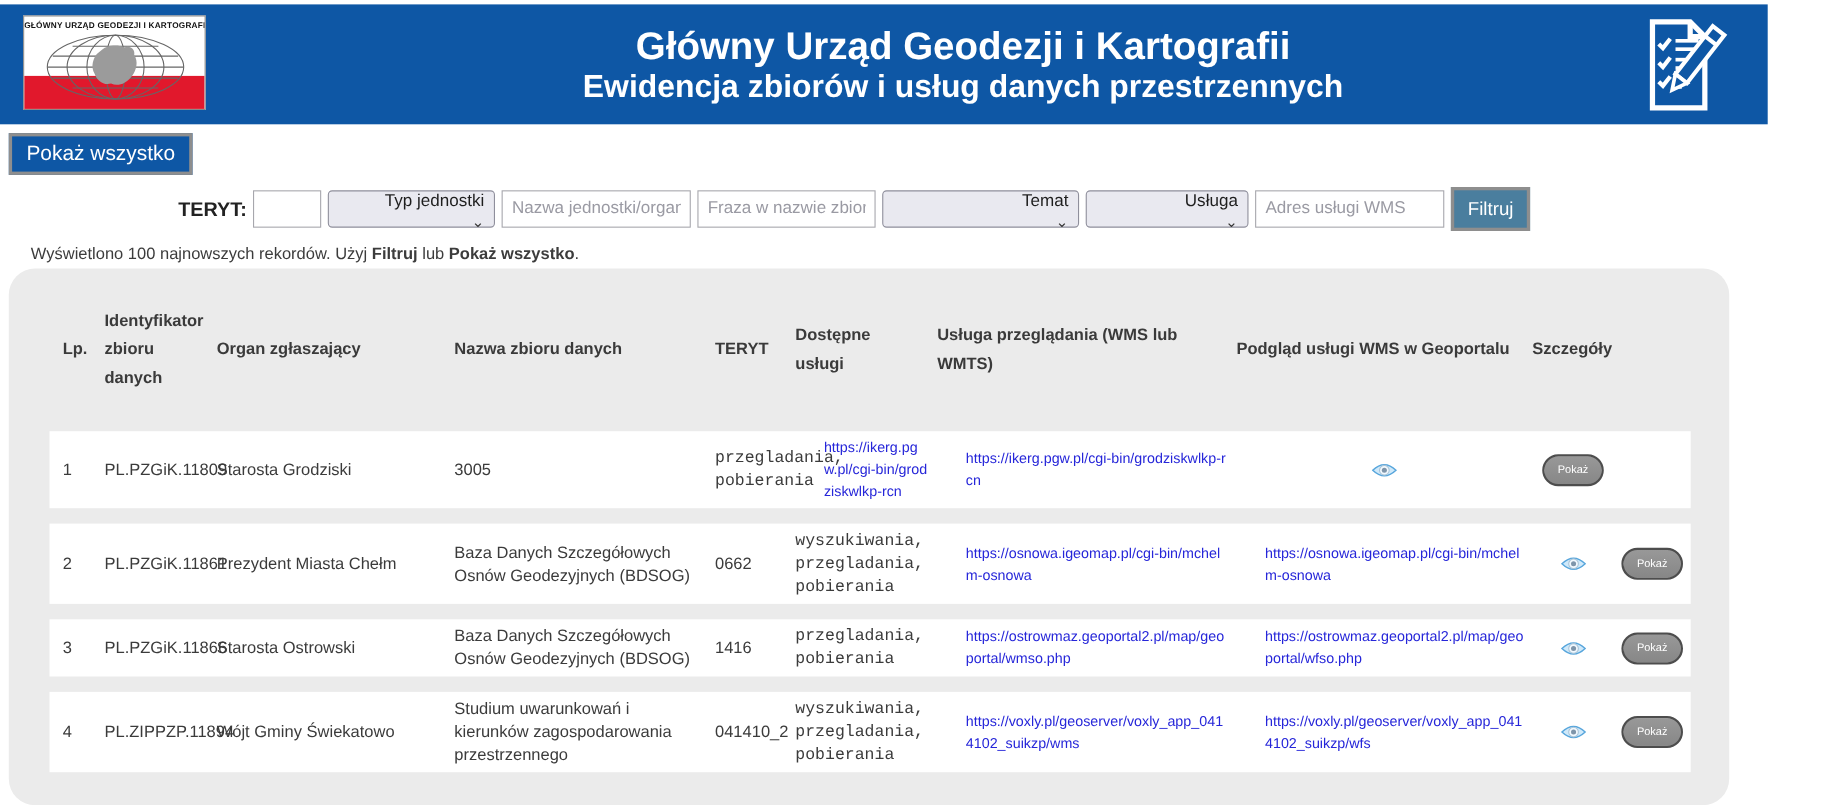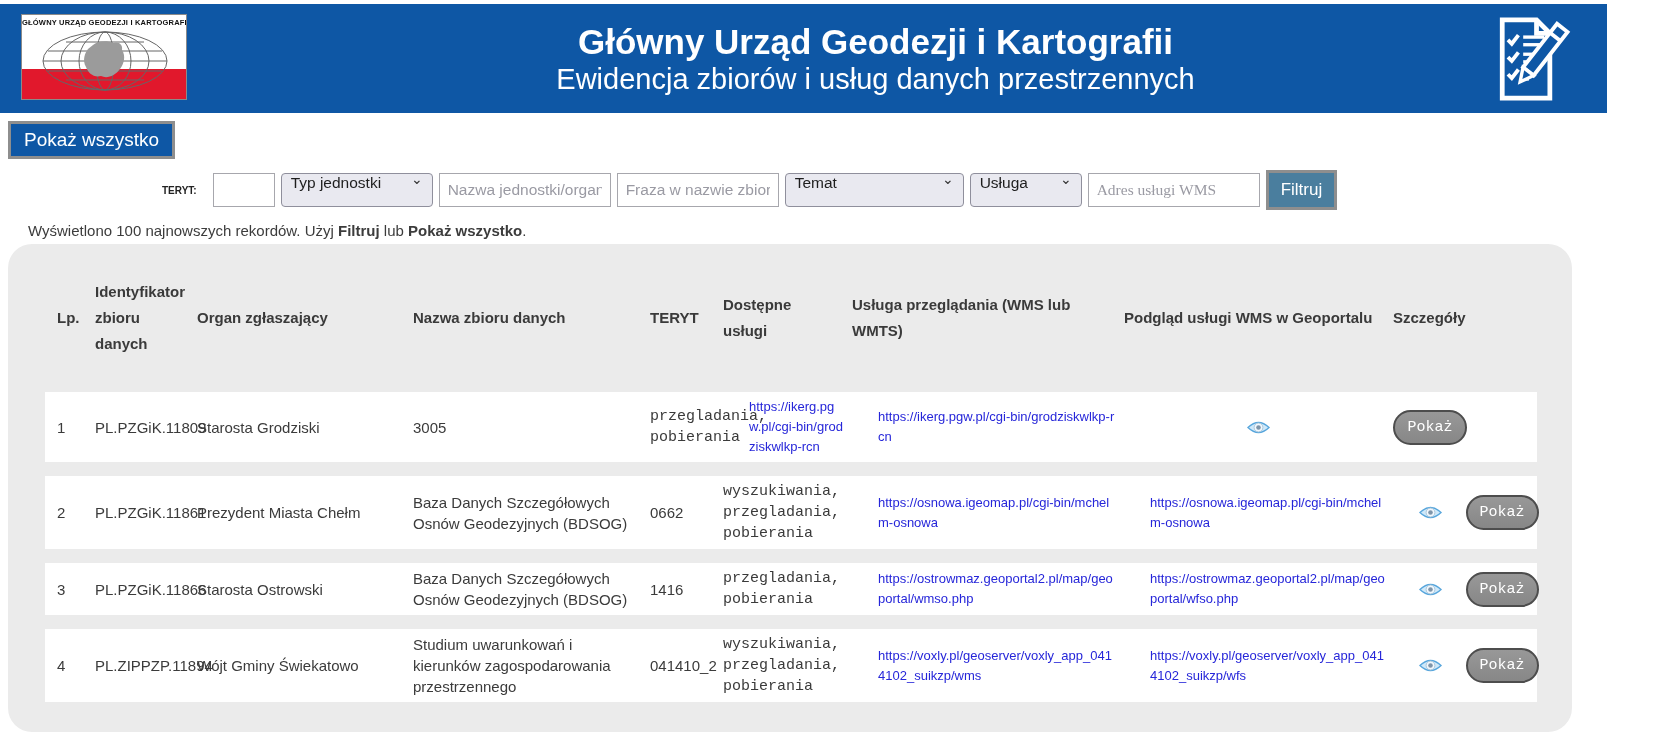--- a/index.html
+++ b/index.html
@@ -12,38 +12,38 @@
     background:#0e57a5; display:flex; align-items:center; }
   .logo-box { position:absolute; left:21px; top:10px; width:166px; height:86px;
     background:#fff; border:1px solid #8a8a8a; overflow:hidden; }
   .logo-red { position:absolute; left:0; bottom:0; width:100%; height:36%; background:#e1182c; }
   .logo-text { position:relative; text-align:center; font-size:7.5px; font-weight:bold;
     color:#111; padding-top:3px; letter-spacing:.2px; white-space:nowrap; }
   .logo-globe { position:absolute; left:13px; top:14px; }
   .title-wrap { position:absolute; left:calc(50% + 72px); top:50%;
     transform:translate(-50%,-50%); text-align:center; color:#fff; white-space:nowrap; }
   .app-title { font-size:35px; font-weight:bold; line-height:1.25; }
-  .app-subtitle { font-size:29px; font-weight:normal; line-height:1.15; }
+  .app-subtitle { font-size:29px; font-weight:bold; line-height:1.15; }
   .doc-icon { position:absolute; right:40px; top:10px; }
 
   
   .show-all-btn { position:absolute; left:8px; top:121px; background:#0e57a5; color:#fff;
     font-size:19px; font-family:inherit; padding:5px 13px; border:3px solid #8e8e8e; cursor:pointer; }
 
   
   .filter-row { position:absolute; left:0; top:170px; width:100%; display:flex;
     align-items:center; gap:6px; padding-left:162px; }
-  .teryt-label { font-size:10px; font-weight:bold; color:#222; margin-right:10px; }
+  .teryt-label { font-size:18px; font-weight:bold; color:#222; margin-right:0; }
   .txt-input { height:34px; border:1px solid #a7a7ad; background:#fff; font-size:15.5px;
     font-family:inherit; padding:0 8px; color:#333; }
   .txt-input::placeholder { color:#9a9aa3; }
   .teryt-input { width:62px; }
   .sel { height:34px; background:#e9e9f0; border:1px solid #8f8f9c; border-radius:4px;
-    display:flex; align-items:flex-start; justify-content:space-between; padding:0 9px;
-    font-size:15.5px; color:#1e1e1e; cursor:default; }
+    display:flex; align-items:flex-end; justify-content:space-between; padding:0 9px;
+    font-size:15.5px; color:#1e1e1e; cursor:default;flex-direction:column; }
   .sel .chev { font-size:14px; color:#333; margin-left:8px; line-height:10px; }
   .filter-btn { height:40px; background:#4a7e9e; color:#fff; font-size:17px;
     font-family:inherit; padding:0 12px; border:3px solid #8e8e8e; cursor:pointer; }
 
   
   .info-line { position:absolute; left:8px; top:222px; font-size:15px; color:#3c3c3c;margin-left:20px; }
   .info-line b { font-weight:bold; }
 
   
   .panel { position:absolute; left:8px; top:244px; width:1564px; height:488px;
@@ -56,22 +56,22 @@
   .sort-arrow { font-size:10px; color:#444; margin-left:3px; }
 
   .trow { background:#fff; margin-bottom:14px; align-items:center; padding:5px 0; min-height:44px; }
   .td { font-size:15px; color:#3b3b3b; line-height:21px; padding-right:14px; }
   .td.services { white-space:pre-line;font-family:Liberation Mono, monospace; }
   .td.linkcell { padding-right:8px; }
   a.svc-link { color:#2626d9; text-decoration:none; font-size:13px; line-height:20px;
     word-break:break-all; display:inline-block;margin-left:26px; }
   .td.centered { display:flex; justify-content:center; padding-right:0; }
   .eye-btn { cursor:pointer; display:inline-block; line-height:0; }
-  .pokaz-btn { background:linear-gradient(#989898,#878787); color:#fff; font-size:15px;
-    font-family:Liberation Mono, monospace; border:2px solid #4d4d4d; border-radius:18px; padding:7px 12px; cursor:pointer; }
+  .pokaz-btn { background:linear-gradient(#989898,#878787); color:#fff; font-size:10px;
+    font-family:Liberation Sans, sans-serif; border:2px solid #4d4d4d; border-radius:18px; padding:7px 12px; cursor:pointer; }
 </style>
 </head>
 <body>
 
 <div class="top-bar">
   <div class="logo-box">
     <div class="logo-red"></div>
     <div class="logo-text">GŁÓWNY URZĄD GEODEZJI I KARTOGRAFII</div>
     <svg class="logo-globe" width="140" height="64" viewBox="0 0 140 64">
       <g stroke="#666" fill="none" stroke-width="1">
@@ -122,25 +122,25 @@
   <div class="sel" style="width:152px">
     <span>Typ jednostki</span>
     <span class="chev">⌄</span>
   </div>
   <input class="txt-input" style="width: 172px;" placeholder="Nazwa jednostki/organu">
   <input class="txt-input" style="width: 162px;" placeholder="Fraza w nazwie zbioru">
   <div class="sel" style="width:179px">
     <span>Temat</span>
     <span class="chev">⌄</span>
   </div>
-  <div class="sel" style="width:112px">
+  <div class="sel" style="width:148px">
     <span>Usługa</span>
     <span class="chev">⌄</span>
   </div>
-  <input class="txt-input" style="width: 172px; font-family: Liberation Serif, serif;" placeholder="Adres usługi WMS">
+  <input class="txt-input" style="width: 172px;" placeholder="Adres usługi WMS">
   <button class="filter-btn">Filtruj</button>
 </div>
 
 <div class="info-line">
   <span>Wyświetlono 100 najnowszych rekordów. Użyj </span><b>Filtruj</b><span> lub </span><b>Pokaż wszystko</b><span>.</span>
 </div>
 
 <div class="panel">
 
   <div class="tgrid theader">

